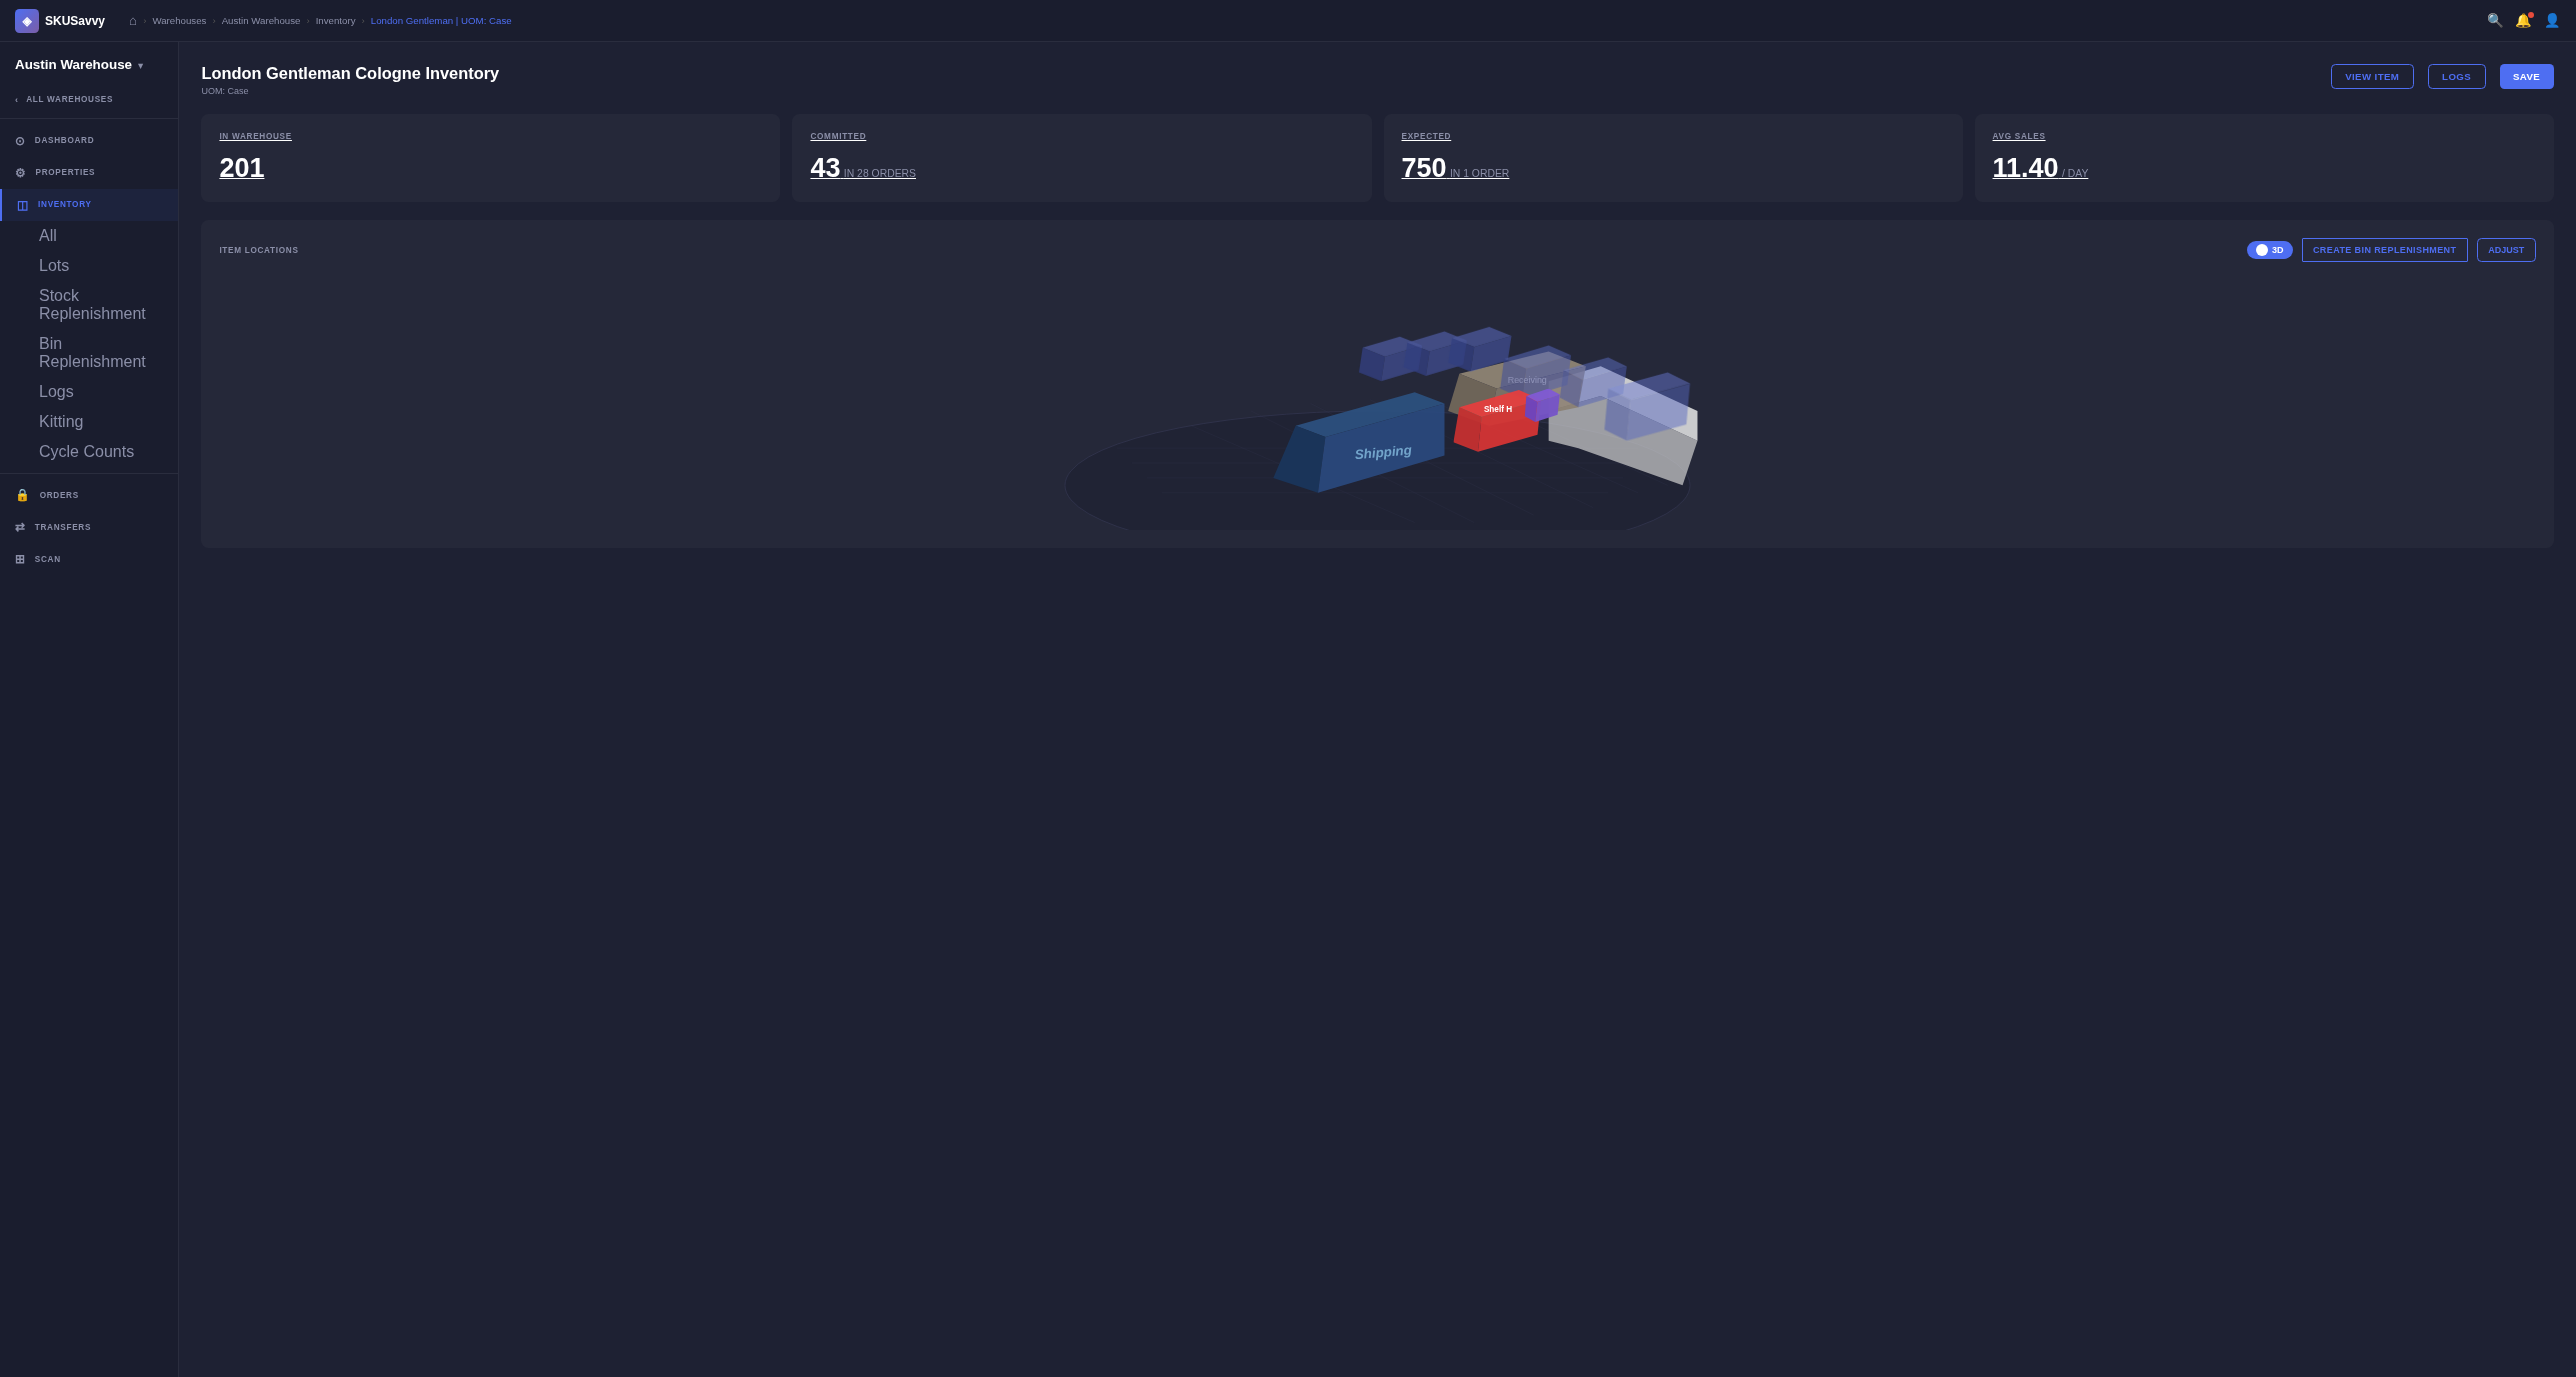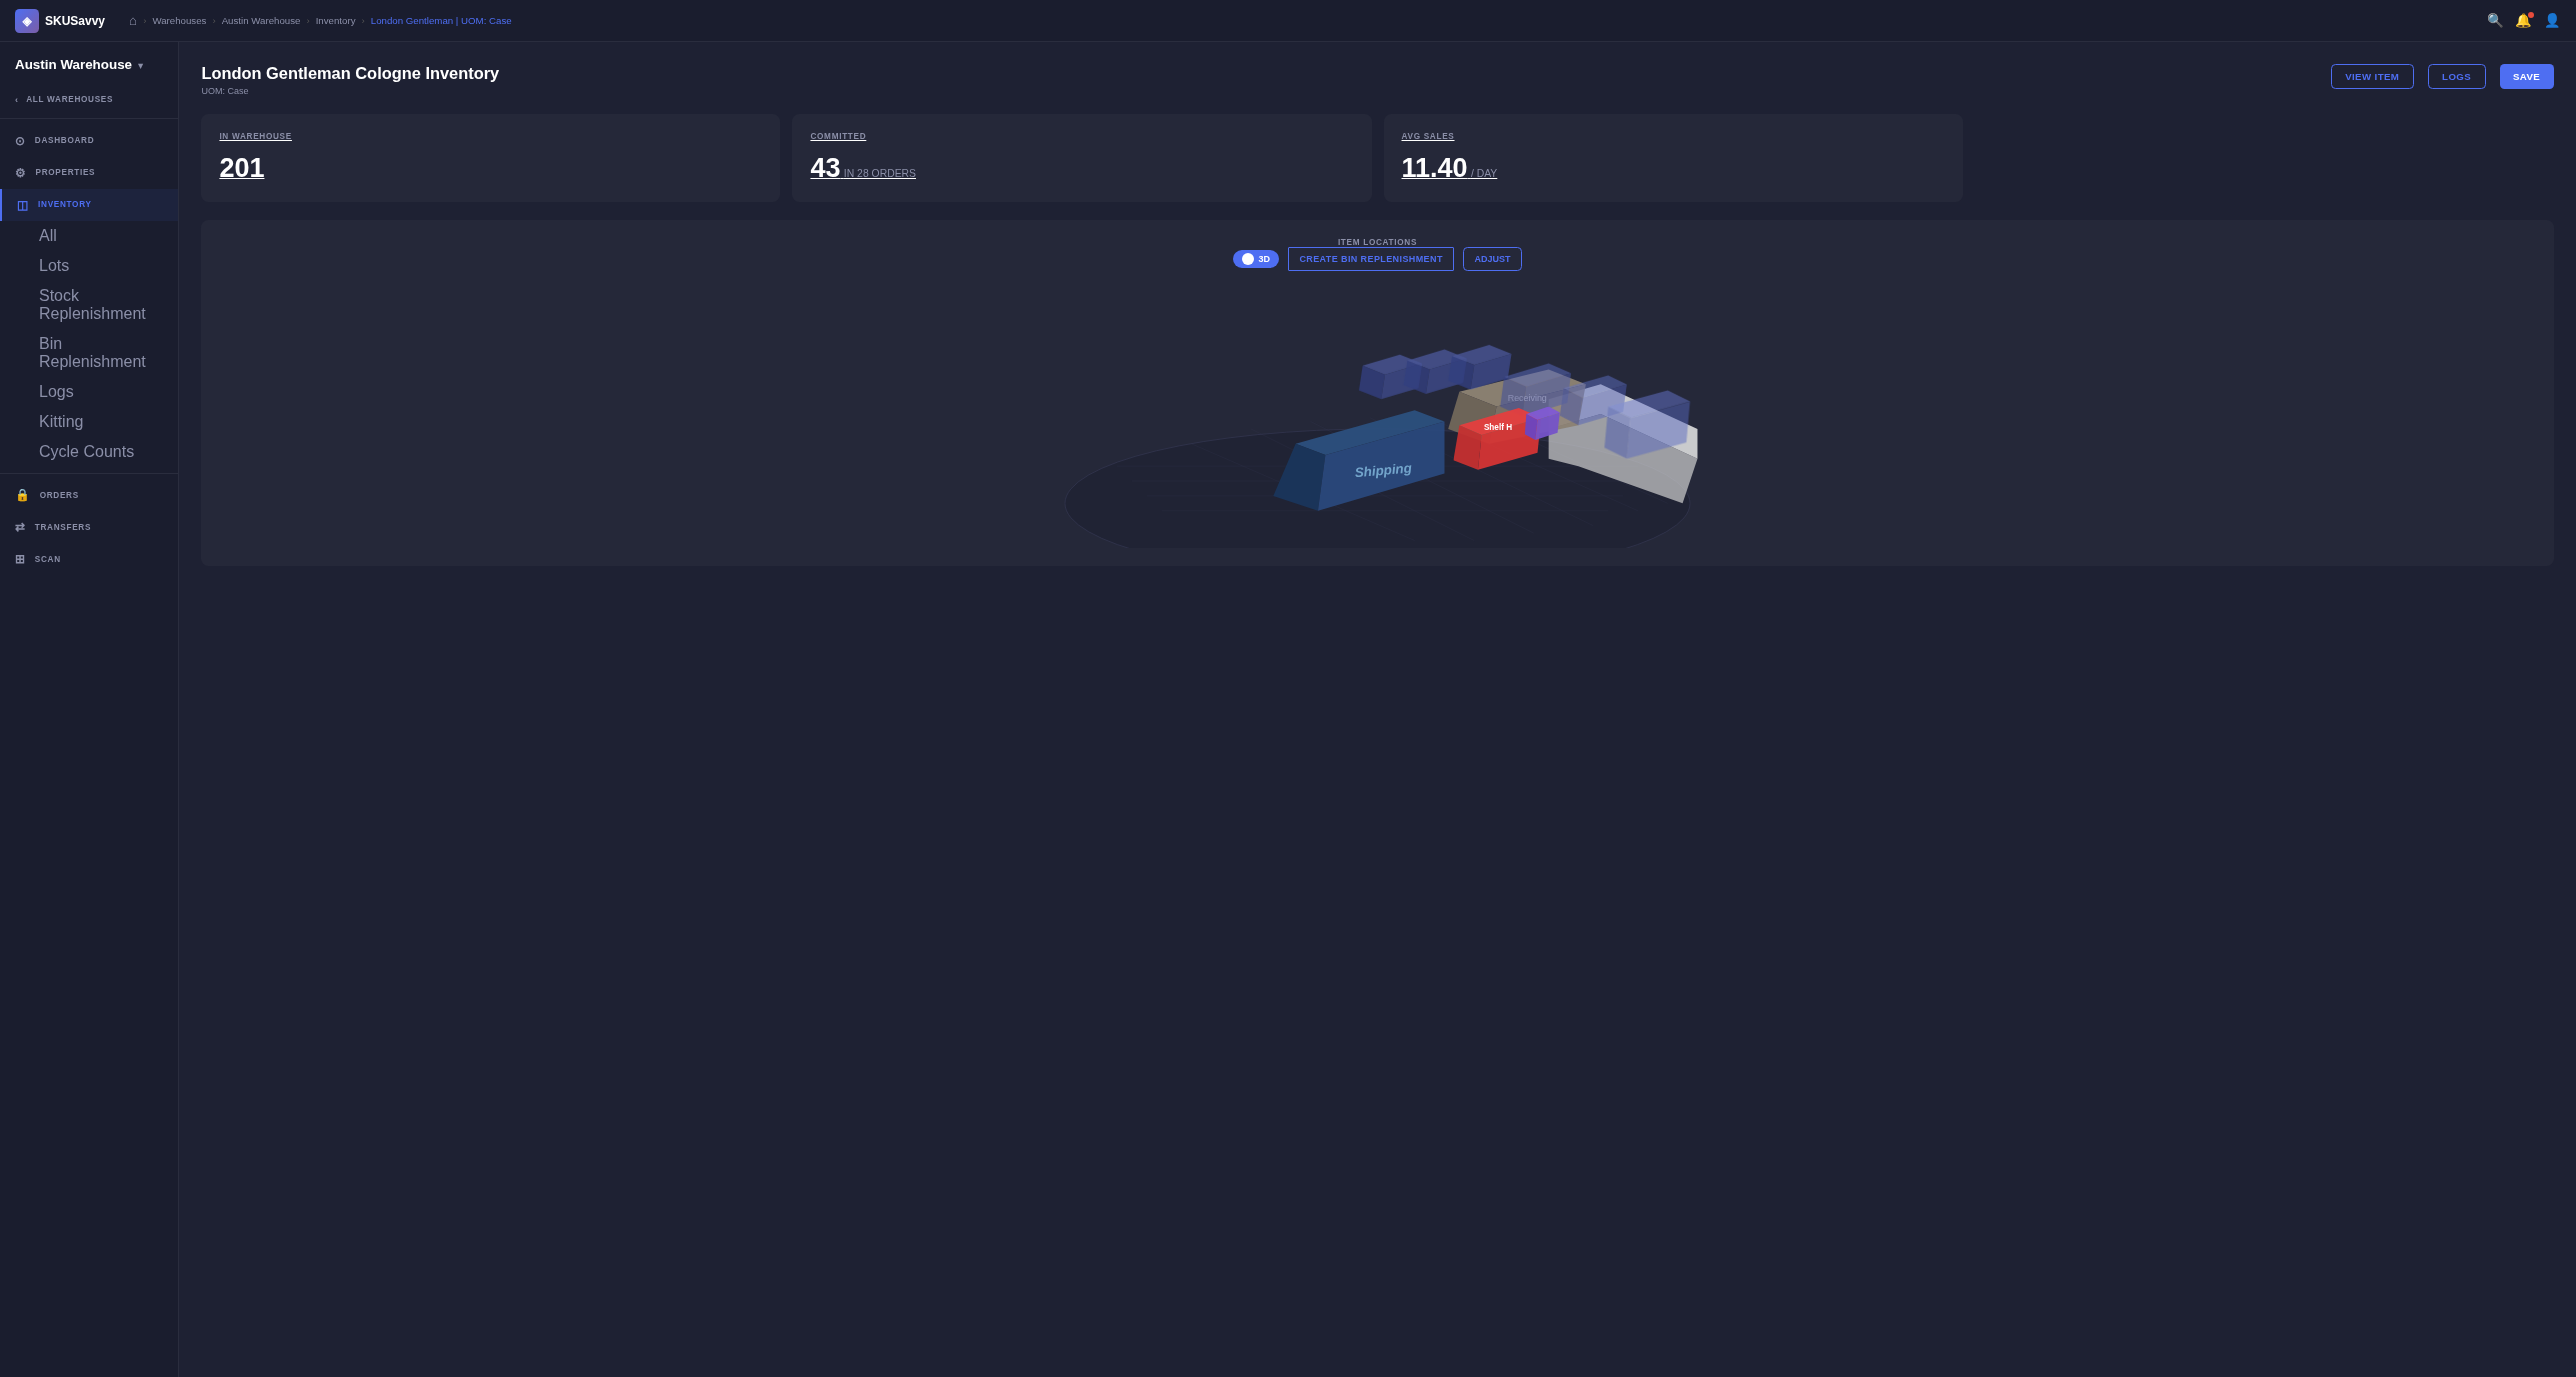--- a/index.html
+++ b/index.html
@@ -138,22 +138,21 @@
     .stat-value { font-size: 27px; font-weight: 700; color: #fff; }
     .stat-sub { font-size: 10.4px; color: #8b8fa8; margin-left: 0; font-weight: 400; }
 
     
     .locations-card {
       background: #252839; border-radius: 7.5px; padding: 18px;
       min-height: 298px;
     }
     .locations-header {
       display: flex; align-items: center; justify-content: space-between;
-      margin-bottom: 24px;
-      flex-direction: column;
+      margin-bottom: 15px;
     }
     .locations-title {
       font-size: 8.2px; font-weight: 700; letter-spacing: 0.7px;
       color: #8b8fa8; text-transform: uppercase;
     }
     .locations-actions { display: flex; align-items: center; gap: 9px; justify-content: space-between; }
     .toggle-3d {
       display: flex; align-items: center; gap: 4.5px;
       background: #4e6ef2; border-radius: 15px; padding: 3px 9px;
       font-size: 9px; font-weight: 700; color: #fff; cursor: pointer;
@@ -290,20 +289,27 @@
       </div>
 
       <div class="stat-card">
         <div class="stat-label">COMMITTED</div>
         <div>
           <span class="stat-value">43</span>
           <span class="stat-sub">IN 28 ORDERS</span>
         </div>
       </div>
 
+      <div class="stat-card">
+        <div class="stat-label">EXPECTED</div>
+        <div>
+          <span class="stat-value">750</span>
+          <span class="stat-sub">IN 1 ORDER</span>
+        </div>
+      </div>
 
       <div class="stat-card">
         <div class="stat-label">AVG SALES</div>
         <div>
           <span class="stat-value">11.40</span>
           <span class="stat-sub">/ DAY</span>
         </div>
       </div>
     </div>
 

